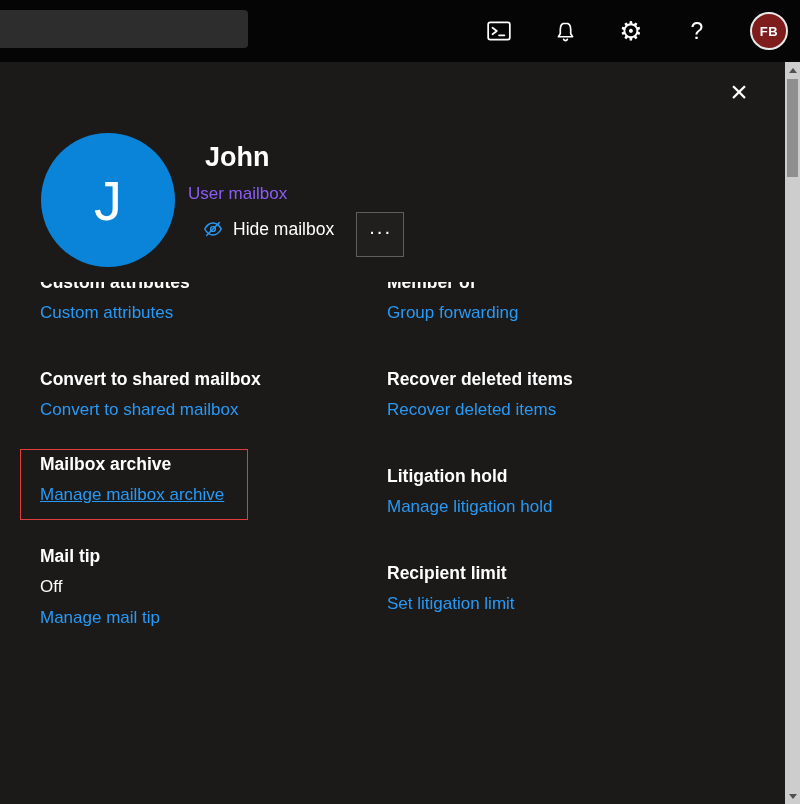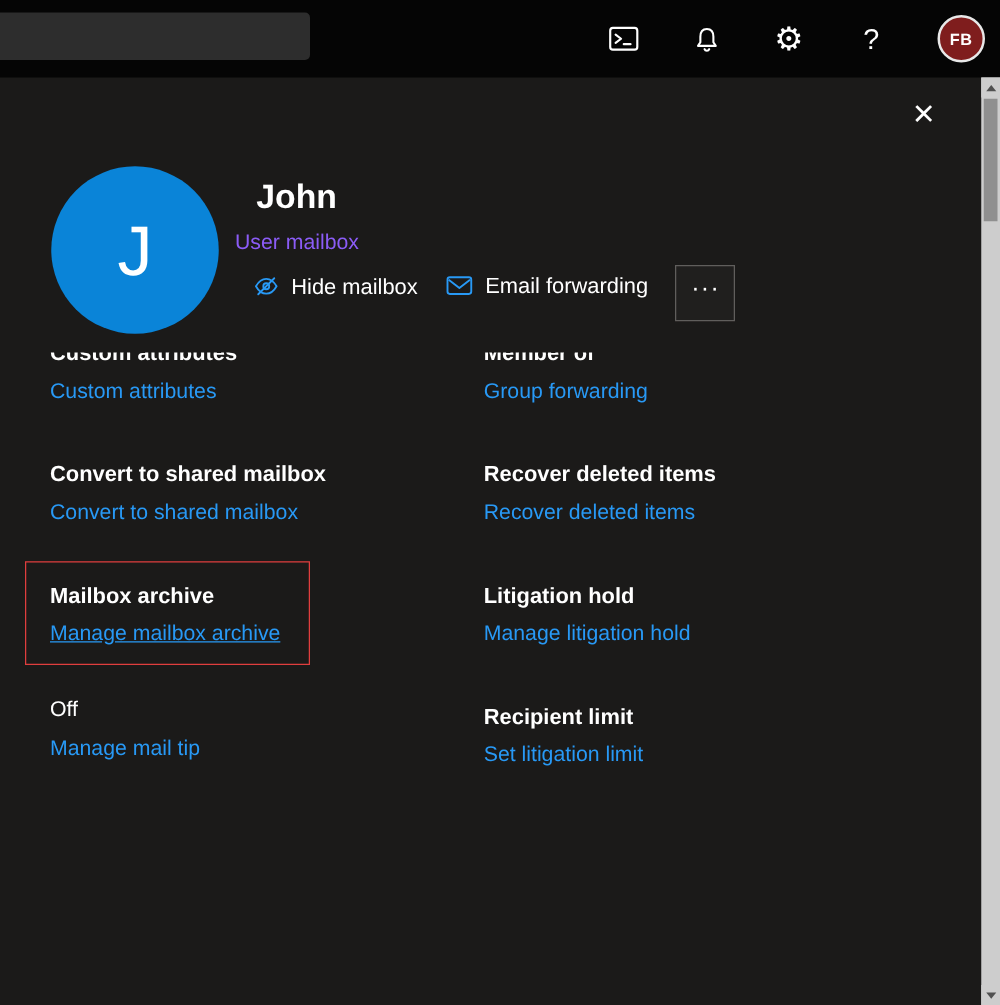--- a/index.html
+++ b/index.html
@@ -31,21 +31,21 @@
   
   .content { position:absolute; top:220px; left:0; right:0; bottom:0; overflow:hidden; }
   .grid { display:flex; margin-top:-12px; padding-left:40px; }
   .col-left { width:347px; flex:none; }
   .col-right { flex:1; }
   .section { margin-bottom:42px; }
   .section-title { color:#fff; font-size:17.5px; font-weight:bold; line-height:24px; margin-bottom:7px; }
   .section-status { color:#fff; font-size:17px; line-height:24px; margin-bottom:7px; }
   .section-link { color:#2899f5; font-size:17px; line-height:24px; text-decoration:none; display:inline-block; cursor:pointer; }
   .section-link.underlined { text-decoration:underline; }
-  .section.highlight { border:1px solid #e03e3e; width:max-content; min-width:228px; padding:14px 18px 12px 19px; margin:-15px 0 24px -20px; }
+  .section.highlight { border:1px solid #e03e3e; width:max-content; min-width:228px; padding:2px 18px 12px 19px; margin:-15px 0 24px -20px; }
 
   
   .scrollbar { position:absolute; top:62px; right:0; width:15px; bottom:0; background:#cdcdcd; z-index:6; }
   .sb-btn { position:absolute; left:0; width:15px; height:16px; background:#cdcdcd; display:flex; align-items:center; justify-content:center; cursor:pointer; }
   .sb-btn.up { top:0; }
   .sb-btn.down { bottom:0; }
   .tri-up { width:0; height:0; border-left:4px solid transparent; border-right:4px solid transparent; border-bottom:5px solid #505050; }
   .tri-down { width:0; height:0; border-left:4px solid transparent; border-right:4px solid transparent; border-top:5px solid #505050; }
   .sb-thumb { position:absolute; top:17px; left:2px; width:11px; height:98px; background:#8f8f8f; cursor:pointer; }
 
@@ -89,29 +89,20 @@
       <button class="action-btn">
         <span>
           <svg width="22" height="22" viewBox="0 0 24 24">
             <path d="M3 12 C5.5 7.5 8.6 5.5 12 5.5 s6.5 2 9 6.5 c-2.5 4.5-5.6 6.5-9 6.5 S5.5 16.5 3 12 Z" fill="none" stroke="#2899F5" stroke-width="1.6"></path>
             <circle cx="12" cy="12" r="2.6" fill="none" stroke="#2899F5" stroke-width="1.6"></circle>
             <line x1="5" y1="19" x2="19" y2="5" stroke="#2899F5" stroke-width="1.6" stroke-linecap="round"></line>
           </svg>
         </span>
         <span>Hide mailbox</span>
       </button>
-      <button class="action-btn">
-        <span>
-          <svg width="23" height="19" viewBox="0 0 24 20">
-            <rect x="2" y="3" width="20" height="14" rx="2" fill="none" stroke="#2899F5" stroke-width="1.6"></rect>
-            <polyline points="3,5 12,12 21,5" fill="none" stroke="#2899F5" stroke-width="1.6" stroke-linejoin="round"></polyline>
-          </svg>
-        </span>
-        <span>Email forwarding</span>
-      </button>
       <button class="more-btn">···</button>
     </div>
 
     <div class="content">
       <div class="grid">
 
         <div class="col-left">
 
           <div class="section">
             <div class="section-title">Custom attributes</div>
@@ -123,20 +114,21 @@
             <div class="section-title">Convert to shared mailbox</div>
             <a class="section-link">Convert to shared mailbox</a>
           </div>
 
           <div class="section highlight">
             <div class="section-title">Mailbox archive</div>
             <a class="section-link underlined">Manage mailbox archive</a>
           </div>
 
           <div class="section">
+            <div class="section-title">Mail tip</div>
             <div class="section-status">Off</div>
             <a class="section-link">Manage mail tip</a>
           </div>
 
         </div>
 
         <div class="col-right">
 
           <div class="section">
             <div class="section-title">Member of</div>

